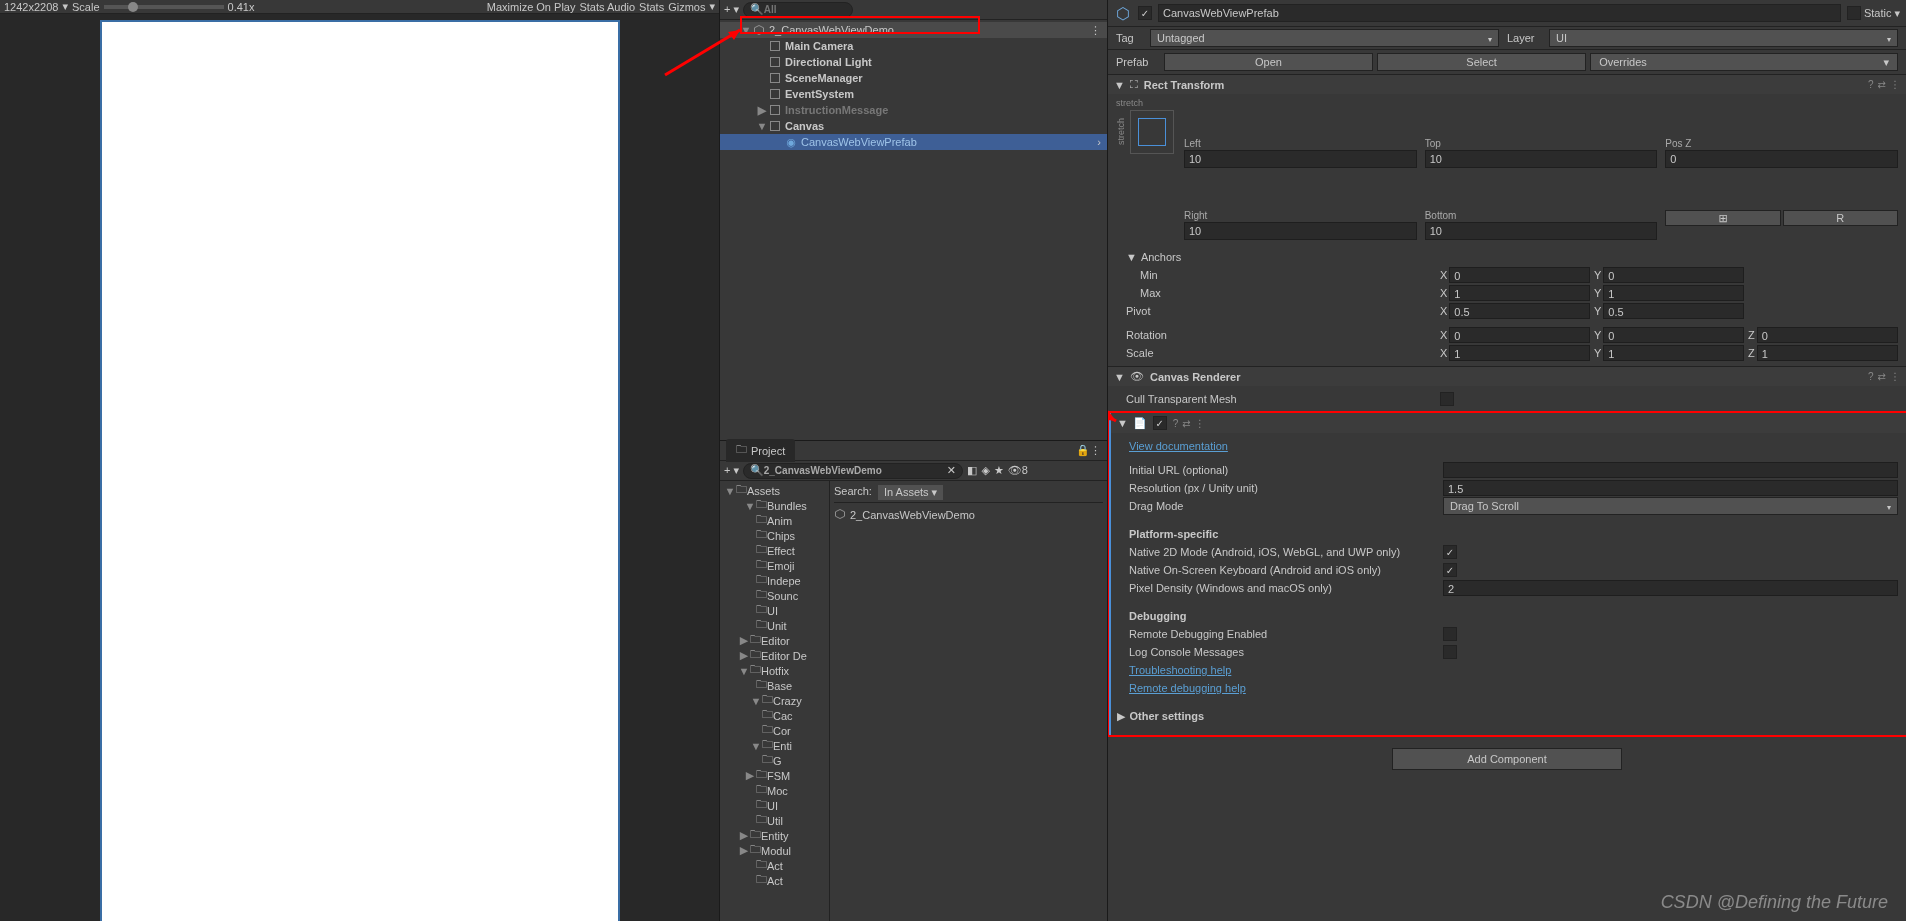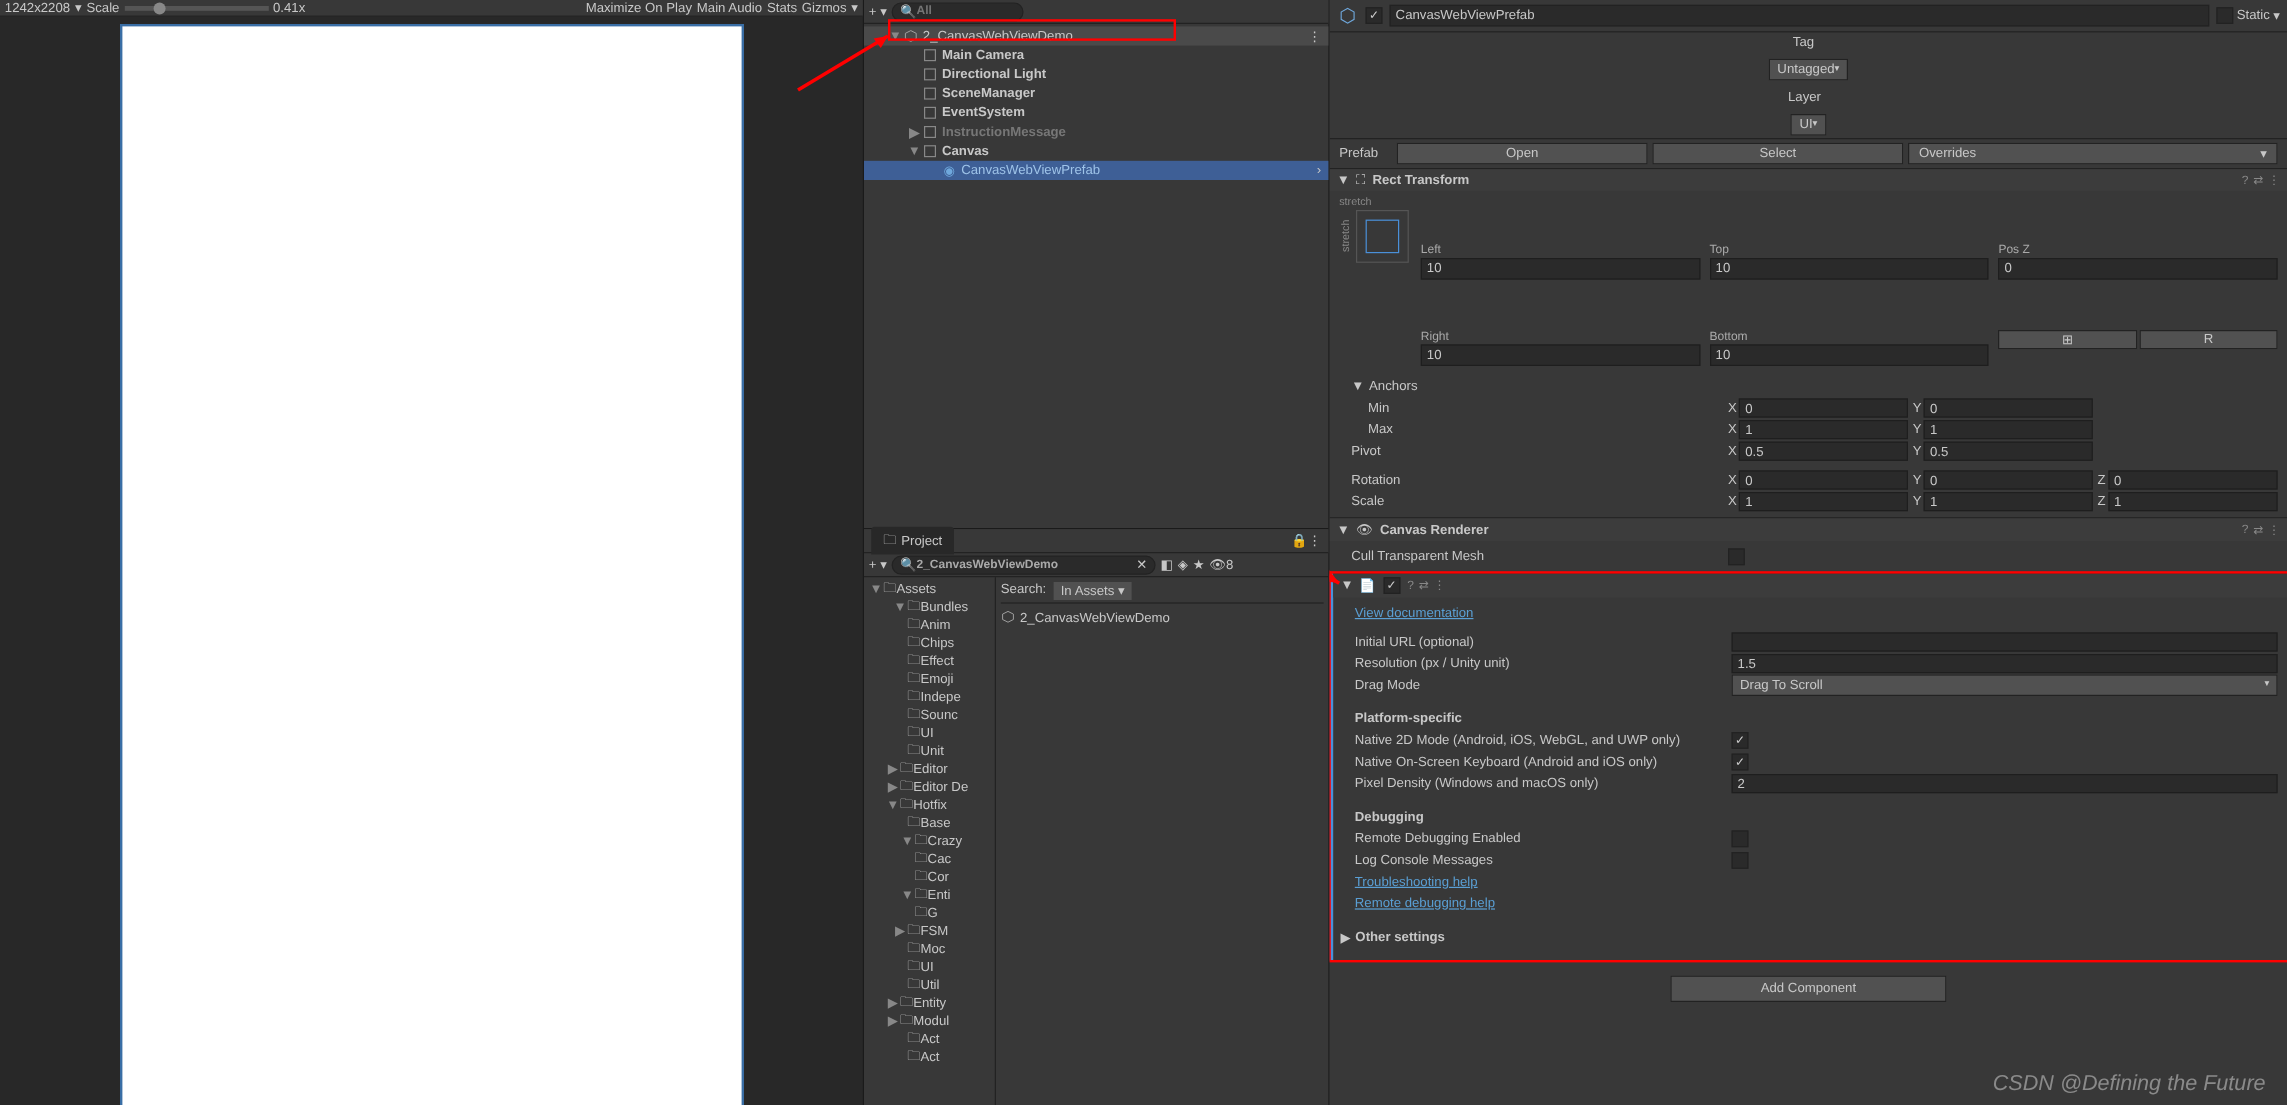--- a/index.html
+++ b/index.html
@@ -40,22 +40,22 @@
 .folder-tree .tree-item { font-size: 10px; height: 15px; }
 .file-list { flex: 1; padding: 4px; }
 .file-item { display: flex; align-items: center; height: 16px; gap: 4px; }
 
 .right-panel { flex: 1; background: #383838; display: flex; flex-direction: column; overflow: hidden; }
 .inspector-header { padding: 4px 6px; display: flex; align-items: center; gap: 6px; border-bottom: 1px solid #222; }
 .inspector-header .cube-ico { width: 18px; height: 18px; display: flex; align-items: center; justify-content: center; color: #6fa8dc; font-size: 16px; }
 .go-name { background: #2a2a2a; border: 1px solid #222; padding: 2px 4px; flex: 1; }
 .static-group { display: flex; align-items: center; gap: 3px; }
 
-.tag-layer-row { display: flex; padding: 2px 8px; gap: 8px; align-items: center; border-bottom: 1px solid #222; flex-direction: column; }
-.dropdown { background: #515151; border: 1px solid #222; padding: 2px 6px; display: flex; justify-content: space-between; align-items: flex-start; flex: 1; height: 18px; }
+.tag-layer-row { display: flex; padding: 2px 8px; gap: 8px; align-items: center; border-bottom: 1px solid #222; }
+.dropdown { background: #515151; border: 1px solid #222; padding: 2px 6px; display: flex; justify-content: space-between; align-items: flex-end; flex: 1; height: 18px; }
 .dropdown::after { content: '▾'; font-size: 8px; }
 
 .prefab-row { display: flex; padding: 3px 8px; gap: 4px; align-items: center; border-bottom: 1px solid #222; }
 .btn { background: #515151; border: 1px solid #222; padding: 2px 0; text-align: center; flex: 1; height: 18px; display: flex; align-items: center; justify-content: center; }
 
 .component { border-bottom: 1px solid #222; }
 .comp-header { display: flex; align-items: center; padding: 3px 6px; gap: 6px; background: #3c3c3c; }
 .comp-header .fold { width: 10px; }
 .comp-header .title { font-weight: bold; flex: 1; }
 .comp-body { padding: 4px 8px 4px 18px; }
@@ -93,21 +93,21 @@
 
   <div class="left-panel">
     <div class="game-toolbar">
       <span>1242x2208</span>
       <span>▾</span>
       <span>Scale</span>
       <div class="scale-slider"></div>
       <span>0.41x</span>
       <span style="flex:1"></span>
       <span>Maximize On Play</span>
-      <span>Main Audio</span>
+      <span>Stats Audio</span>
       <span>Stats</span>
       <span>Gizmos</span>
       <span>▾</span>
     </div>
     <div class="game-view">
       <div class="game-canvas"></div>
     </div>
   </div>
 
   <div class="mid-panel">

